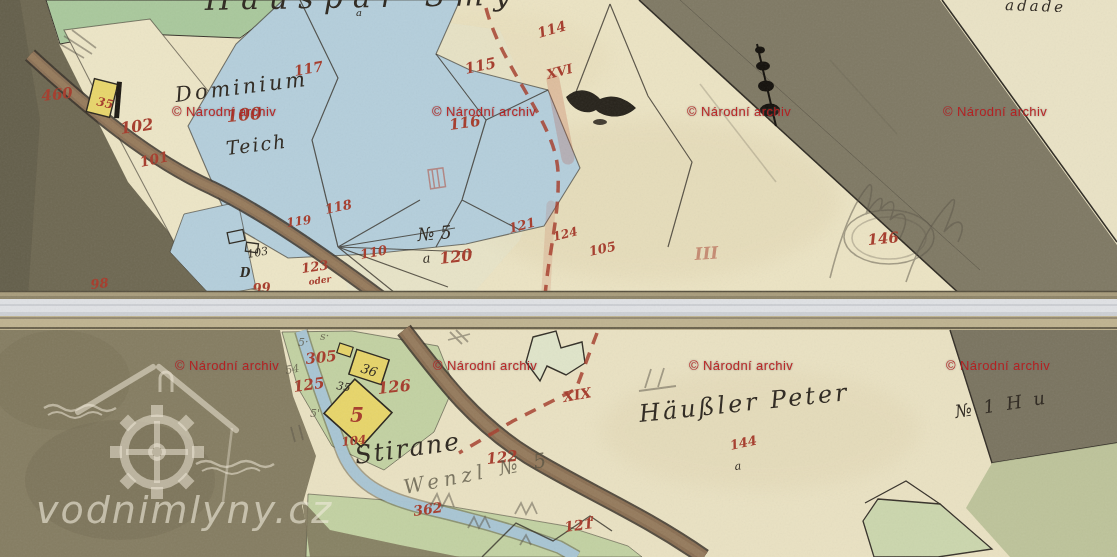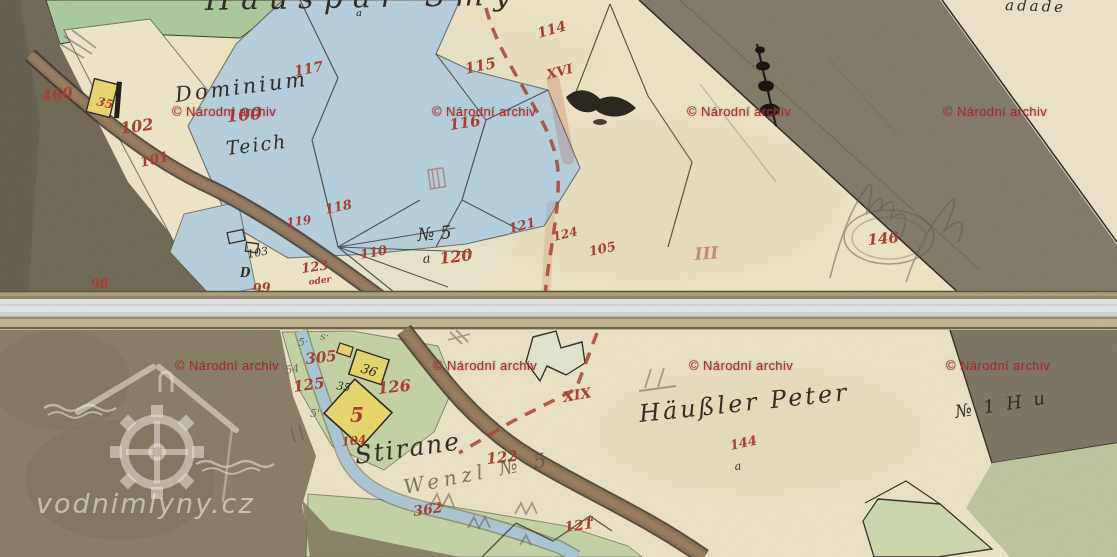--- a/index.html
+++ b/index.html
@@ -5,21 +5,21 @@
   html,body{margin:0;padding:0;background:#222;}
   #stage{position:relative;width:1117px;height:557px;overflow:hidden;
          font-family:"Liberation Sans",sans-serif;background:#eae2c2;}
   #stage svg{position:absolute;left:0;top:0;}
   .ink{font-family:"DejaVu Serif",serif;font-style:italic;fill:#2e2820;}
   .red{font-family:"DejaVu Serif",serif;font-style:italic;font-weight:bold;fill:#a63c2c;}
   .pencil-t{font-family:"DejaVu Serif",serif;font-style:italic;fill:#55503f;opacity:.75;}
   .wm{position:absolute;color:#b91c1c;font-size:13px;letter-spacing:.4px;opacity:.93;
       text-shadow:0 0 2px rgba(110,110,110,.85);white-space:nowrap;pointer-events:none;margin-left:32px;}
   .site-wm{position:absolute;left:36px;top:488px;font-family:"DejaVu Sans",sans-serif;
-      font-style:italic;font-size:27px;letter-spacing:2px;color:rgba(238,232,216,.62);
+      font-style:italic;font-size:38px;letter-spacing:2px;color:rgba(238,232,216,.62);
       pointer-events:none;}
 </style>
 </head>
 <body>
 
 <div id="stage">
 
 <svg width="1117" height="557" viewBox="0 0 1117 557">
   <defs>
     <filter id="grain">

